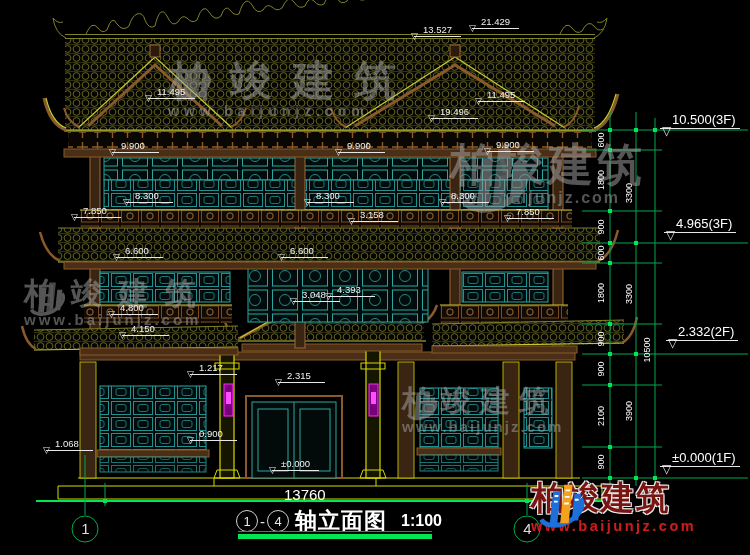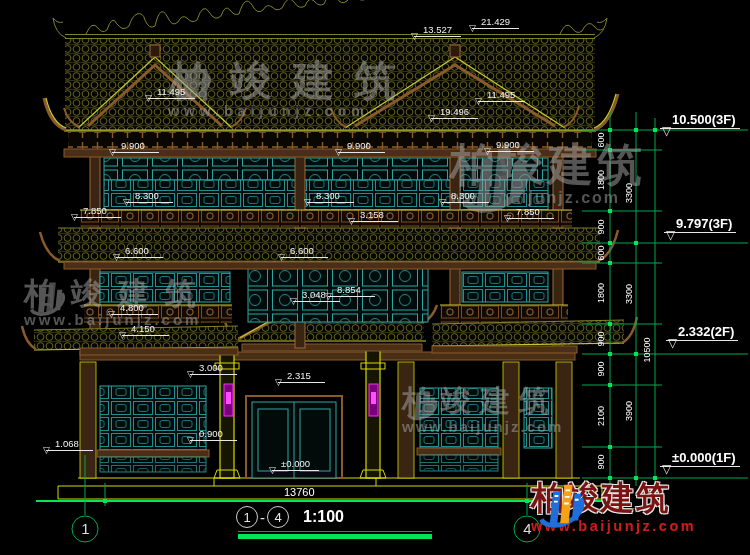--- a/index.html
+++ b/index.html
@@ -22,26 +22,26 @@
   .colY{fill:#151500;stroke:var(--yellow,#d8d800);stroke-width:1.2;}
   .orn{fill:#2c1b0c;stroke:#9c6b3a;stroke-width:1;}
   .lamp{fill:#7a007a;stroke:var(--magenta,#ff2bff);stroke-width:1;}
   .tick{fill:var(--green-bright,#00e655);}
 
   
   .flag{position:absolute;color:#f2f2f2;font-size:9.5px;white-space:nowrap;}
   .flag .txt{display:inline-block;border-bottom:1px solid #e8e8e8;padding:0 4px 1px 9px;min-width:34px;}
   .flag .tri{position:absolute;left:-3px;top:8px;font-size:9px;line-height:1;color:#e8e8e8;}
   .flag-lg{position:absolute;color:#fff;font-size:13px;white-space:nowrap;}
-  .flag-lg .txt{display:inline-block;border-bottom:1px solid #e8e8e8;padding:0 4px 1px 12px;font-weight:bold;}
+  .flag-lg .txt{display:inline-block;border-bottom:1px solid #e8e8e8;padding:0 4px 1px 12px;}
   .flag-lg .tri{position:absolute;left:2px;top:13px;font-size:12px;line-height:1;color:#e8e8e8;}
 
   .vdim{position:absolute;width:44px;height:12px;display:flex;align-items:center;justify-content:center;
         transform:rotate(-90deg);font-size:9px;color:#fff;}
-  .hdim{position:absolute;color:#fff;font-size:11px;}
+  .hdim{position:absolute;color:#fff;font-size:15px;}
 
   .bubble{position:absolute;width:13px;text-align:center;font-size:15px;color:#ddd;}
 
   
   .titlebar{position:absolute;left:236px;top:506px;display:flex;align-items:center;gap:4px;color:#fff;}
   .t-circ{display:inline-flex;width:20px;height:20px;border:1.6px solid #cfcfcf;border-radius:50%;
           align-items:center;justify-content:center;font-size:13px;color:#e8e8e8;}
   .t-dash{font-size:15px;color:#e8e8e8;margin:0 -2px;}
   .t-name{font-size:22px;font-weight:bold;letter-spacing:1px;color:#fff;margin-left:2px;}
   .t-scale{font-size:16px;font-weight:bold;color:#fff;margin-left:10px;}
@@ -297,34 +297,34 @@
       <span class="flag" style="position: absolute; left: 487px; top: 139px;"><span class="tri">▽</span><span class="txt">9.900</span></span>
       <span class="flag" style="position: absolute; left: 126px; top: 190px;"><span class="tri">▽</span><span class="txt">8.300</span></span>
       <span class="flag" style="position: absolute; left: 307px; top: 190px;"><span class="tri">▽</span><span class="txt">8.300</span></span>
       <span class="flag" style="position: absolute; left: 442px; top: 190px;"><span class="tri">▽</span><span class="txt">8.300</span></span>
       <span class="flag" style="position: absolute; left: 74px; top: 205px;"><span class="tri">▽</span><span class="txt">7.850</span></span>
       <span class="flag" style="position: absolute; left: 351px; top: 209px;"><span class="tri">▽</span><span class="txt">3.158</span></span>
       <span class="flag" style="position: absolute; left: 507px; top: 206px;"><span class="tri">▽</span><span class="txt">7.850</span></span>
       <span class="flag" style="position: absolute; left: 116px; top: 245px;"><span class="tri">▽</span><span class="txt">6.600</span></span>
       <span class="flag" style="position: absolute; left: 281px; top: 245px;"><span class="tri">▽</span><span class="txt">6.600</span></span>
       <span class="flag" style="position: absolute; left: 293px; top: 289px;"><span class="tri">▽</span><span class="txt">3.048</span></span>
-      <span class="flag" style="position: absolute; left: 328px; top: 284px;"><span class="tri">▽</span><span class="txt">8.854</span></span>
+      <span class="flag" style="position: absolute; left: 328px; top: 284px;"><span class="tri">▽</span><span class="txt">4.393</span></span>
       <span class="flag" style="position: absolute; left: 111px; top: 302px;"><span class="tri">▽</span><span class="txt">4.800</span></span>
       <span class="flag" style="position: absolute; left: 122px; top: 323px;"><span class="tri">▽</span><span class="txt">4.150</span></span>
-      <span class="flag" style="position: absolute; left: 190px; top: 362px;"><span class="tri">▽</span><span class="txt">3.000</span></span>
+      <span class="flag" style="position: absolute; left: 190px; top: 362px;"><span class="tri">▽</span><span class="txt">1.217</span></span>
       <span class="flag" style="position: absolute; left: 278px; top: 370px;"><span class="tri">▽</span><span class="txt">2.315</span></span>
       <span class="flag" style="position: absolute; left: 190px; top: 428px;"><span class="tri">▽</span><span class="txt">0.900</span></span>
       <span class="flag" style="position: absolute; left: 46px; top: 438px;"><span class="tri">▽</span><span class="txt">1.068</span></span>
       <span class="flag" style="position: absolute; left: 272px; top: 458px;"><span class="tri">▽</span><span class="txt">±0.000</span></span>
     </div>
 
   <div class="layer">
 
   <span class="flag-lg" style="position: absolute; left: 660px; top: 112px;"><span class="tri">▽</span><span class="txt">10.500(3F)</span></span>
-      <span class="flag-lg" style="position: absolute; left: 664px; top: 216px;"><span class="tri">▽</span><span class="txt">9.797(3F)</span></span>
+      <span class="flag-lg" style="position: absolute; left: 664px; top: 216px;"><span class="tri">▽</span><span class="txt">4.965(3F)</span></span>
       <span class="flag-lg" style="position: absolute; left: 666px; top: 324px;"><span class="tri">▽</span><span class="txt">2.332(2F)</span></span>
       <span class="flag-lg" style="position: absolute; left: 660px; top: 450px;"><span class="tri">▽</span><span class="txt">±0.000(1F)</span></span>
     </div>
 
   <div class="layer">
 
   <span class="vdim" style="position: absolute; left: 579px; top: 134px;">600</span>
       <span class="vdim" style="position: absolute; left: 579px; top: 174px;">1800</span>
       <span class="vdim" style="position: absolute; left: 579px; top: 221px;">900</span>
       <span class="vdim" style="position: absolute; left: 579px; top: 247px;">600</span>
@@ -344,20 +344,21 @@
   <span class="bubble" style="position: absolute; left: 79px; top: 520px;">1</span>
       <span class="bubble" style="position: absolute; left: 521px; top: 520px;">4</span>
     </div>
 
   <span class="hdim" style="left:284px;top:486px;">13760</span>
 
   <div class="titlebar">
     <span class="t-circ">1</span>
     <span class="t-dash">-</span>
     <span class="t-circ">4</span>
+    <span class="t-name">轴立面图</span>
     <span class="t-scale">1:100</span>
   </div>
   <div class="t-ul1"></div>
   <div class="t-ul2"></div>
 
   <div class="logo">
     <svg width="58" height="62" viewBox="0 0 60 66">
       <path d="M10,42 A23,15 -25 1 0 52,20" fill="none" stroke="#1e6fd9" stroke-width="5"></path>
       <g transform="skewX(-6)">
         <rect x="24" y="12" width="8" height="34" fill="#1e6fd9"></rect>

